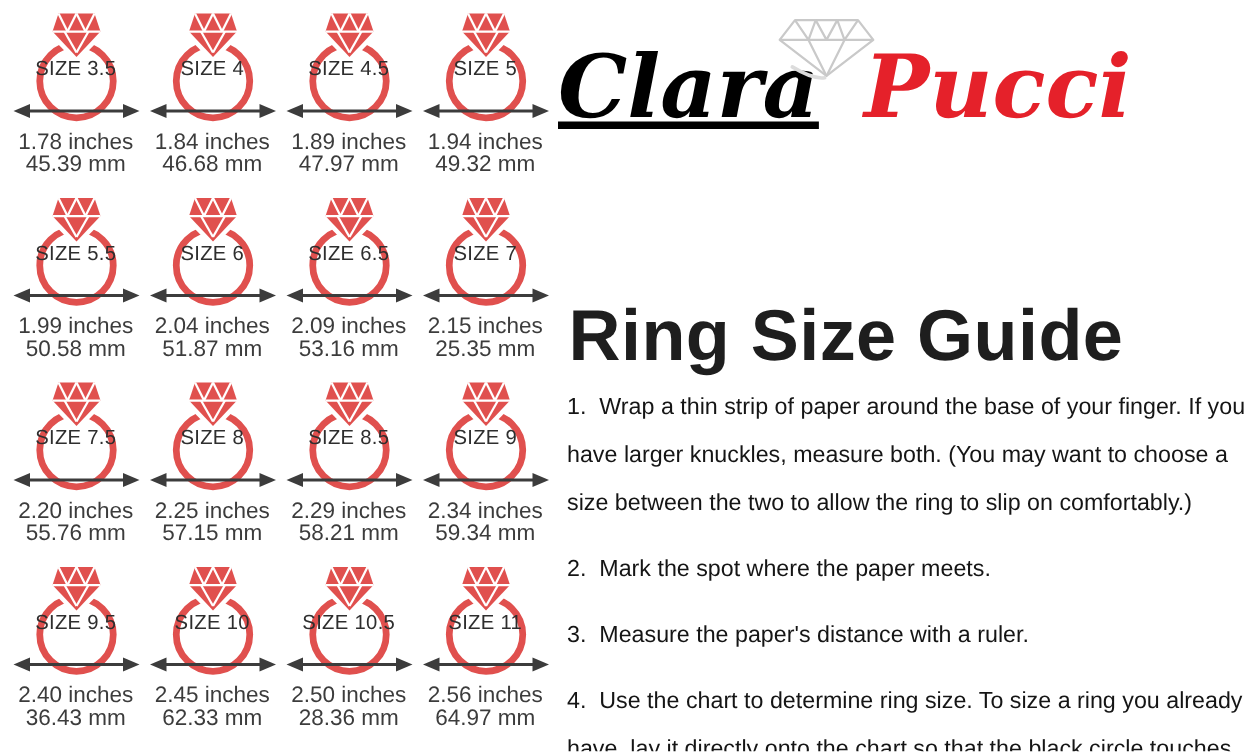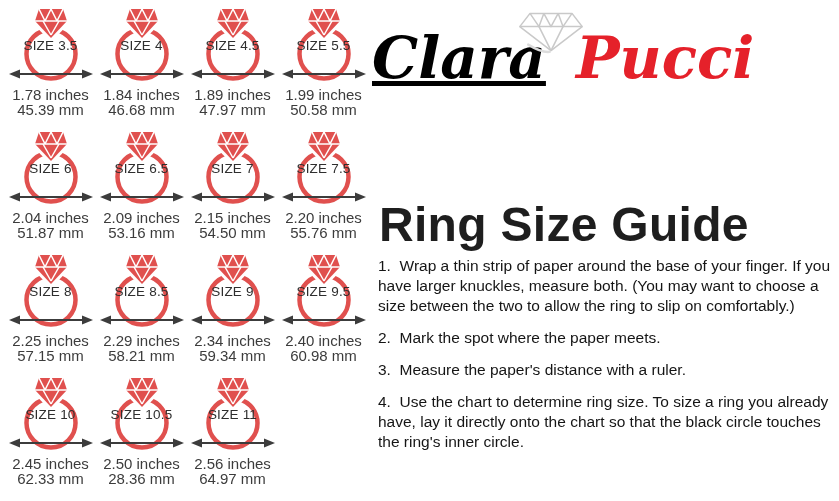--- a/index.html
+++ b/index.html
@@ -34,21 +34,21 @@
   .logo-second { color:#e5212a; margin-left:30px;margin-top:28px; }
   .logo-diamond { position:absolute; left:143px; top:-12px; width:72px; height:52px; }
 
   
   .guide-title {
     position:absolute; left:379px; top:197px;
     font-size:48px; font-weight:700; color:#1e1e1e; letter-spacing:0.3px;
   }
   .steps { position:absolute; left:378px; top:256px; width:455px; }
   .step {
-    font-size:15.5px; line-height:20px; color:#151515;
+    font-size:15.5px; line-height:32px; color:#151515;
     white-space:pre-wrap; margin-bottom:12px;
   }
 </style>
 </head>
 <body>
 
 <svg width="0" height="0" style="position:absolute" aria-hidden="true">
   <defs>
     <symbol id="ring-glyph" viewBox="0 0 90 74">
 
@@ -111,20 +111,32 @@
             <use href="#ring-glyph"></use>
           </svg>
         <span class="size-label">SIZE 4.5</span>
       </div>
       <div class="meas">
         <span>1.89 inches</span>
         <span>47.97 mm</span>
       </div>
     </div>
 
+    <div class="cell">
+      <div class="ring-wrap">
+        <svg viewBox="0 0 90 74">
+            <use href="#ring-glyph"></use>
+          </svg>
+        <span class="size-label">SIZE 5</span>
+      </div>
+      <div class="meas">
+        <span>1.94 inches</span>
+        <span>49.32 mm</span>
+      </div>
+    </div>
 
     <div class="cell">
       <div class="ring-wrap">
         <svg viewBox="0 0 90 74">
             <use href="#ring-glyph"></use>
           </svg>
         <span class="size-label">SIZE 5.5</span>
       </div>
       <div class="meas">
         <span>1.99 inches</span>
@@ -160,21 +172,21 @@
 
     <div class="cell">
       <div class="ring-wrap">
         <svg viewBox="0 0 90 74">
             <use href="#ring-glyph"></use>
           </svg>
         <span class="size-label">SIZE 7</span>
       </div>
       <div class="meas">
         <span>2.15 inches</span>
-        <span>54.50 mm</span>
+        <span>25.35 mm</span>
       </div>
     </div>
 
     <div class="cell">
       <div class="ring-wrap">
         <svg viewBox="0 0 90 74">
             <use href="#ring-glyph"></use>
           </svg>
         <span class="size-label">SIZE 7.5</span>
       </div>
@@ -225,21 +237,21 @@
 
     <div class="cell">
       <div class="ring-wrap">
         <svg viewBox="0 0 90 74">
             <use href="#ring-glyph"></use>
           </svg>
         <span class="size-label">SIZE 9.5</span>
       </div>
       <div class="meas">
         <span>2.40 inches</span>
-        <span>60.98 mm</span>
+        <span>36.43 mm</span>
       </div>
     </div>
 
     <div class="cell">
       <div class="ring-wrap">
         <svg viewBox="0 0 90 74">
             <use href="#ring-glyph"></use>
           </svg>
         <span class="size-label">SIZE 10</span>
       </div>

